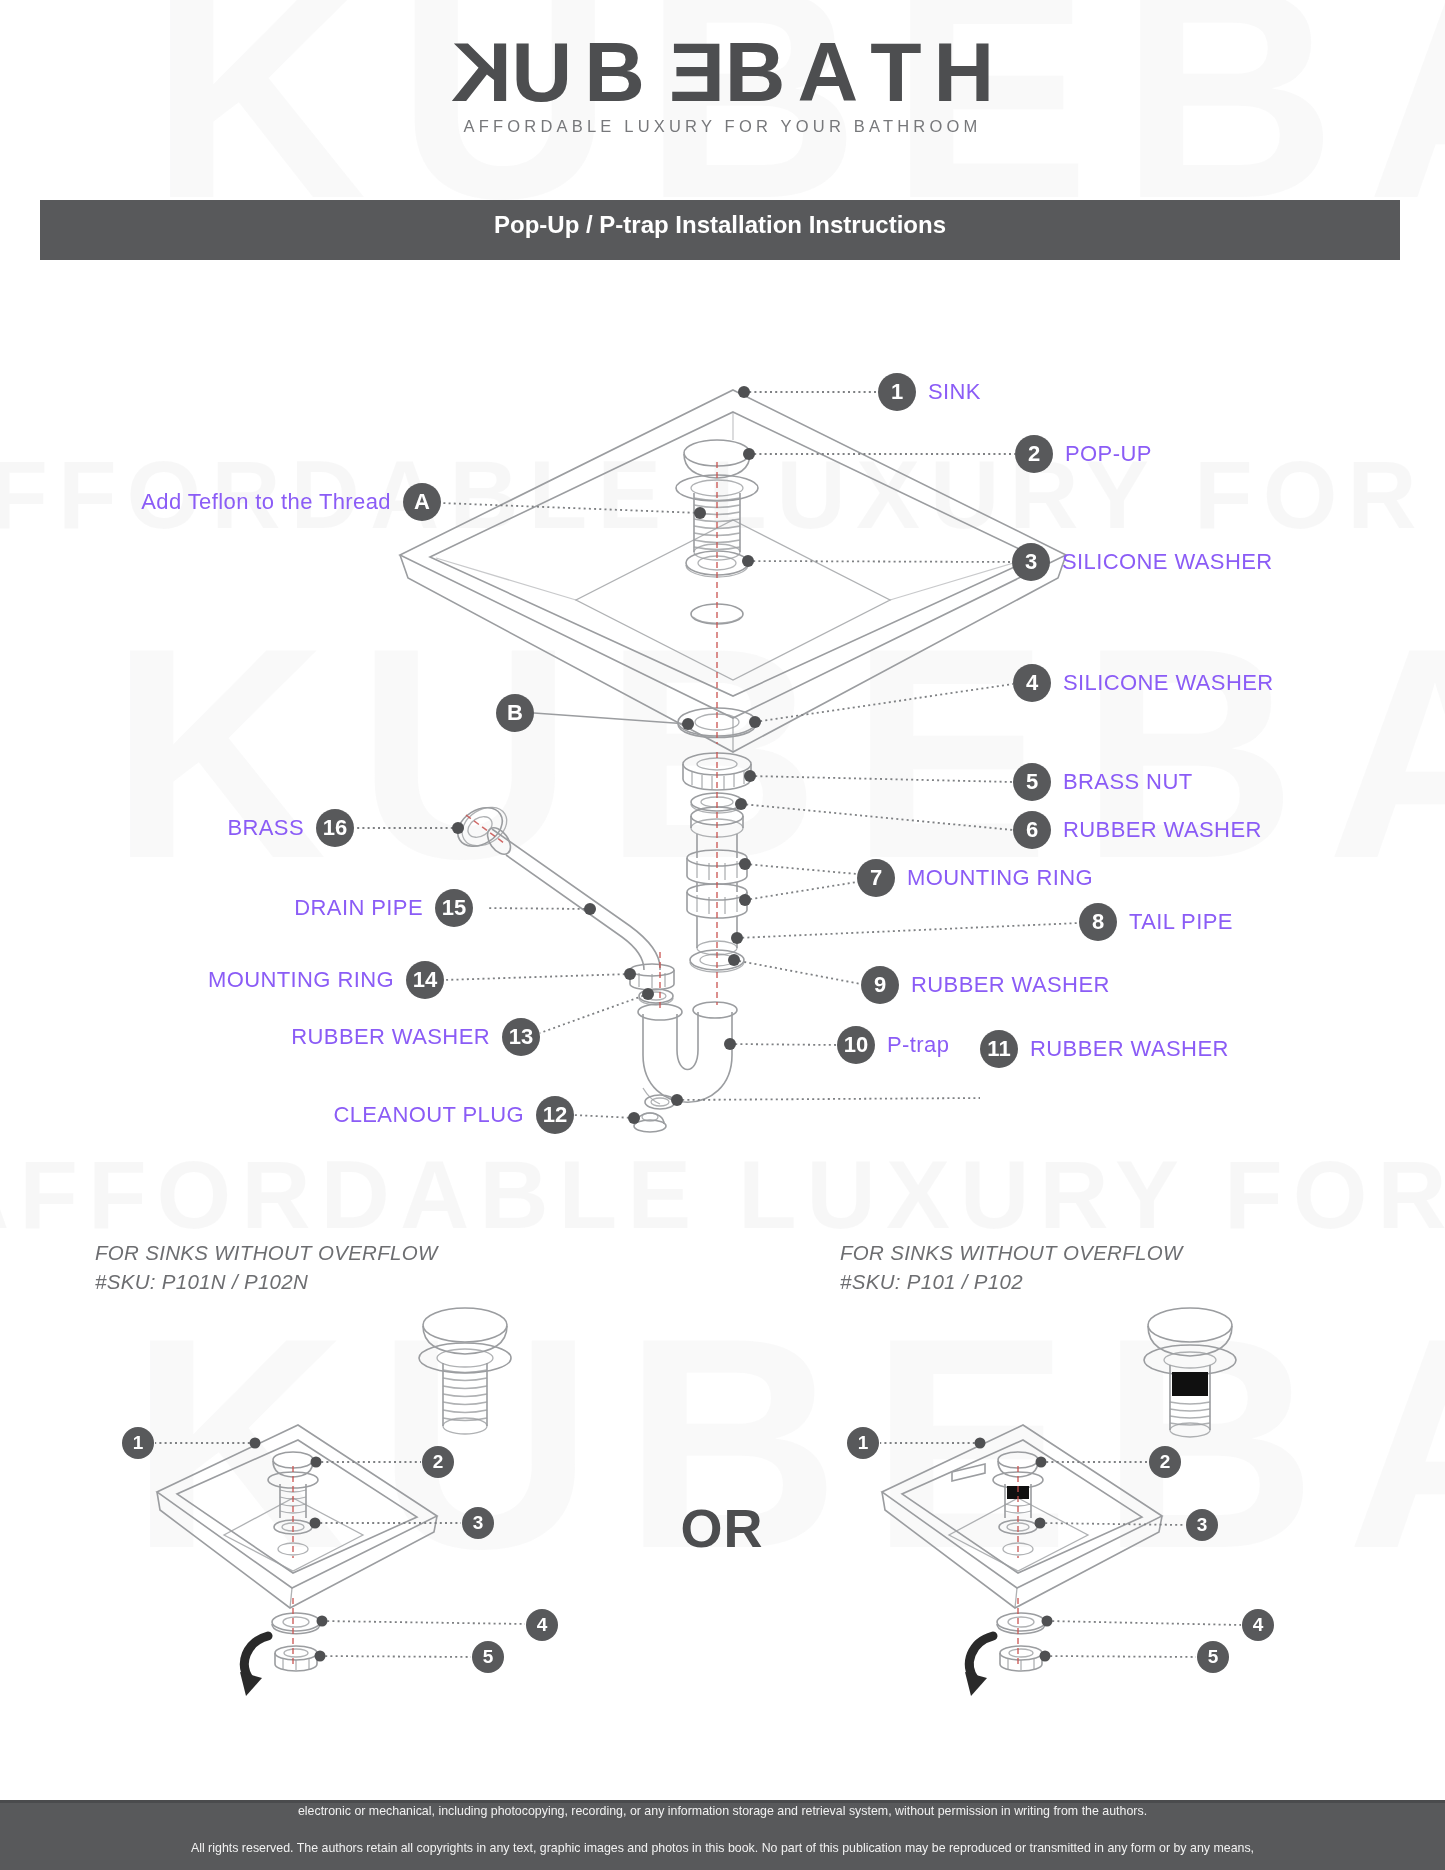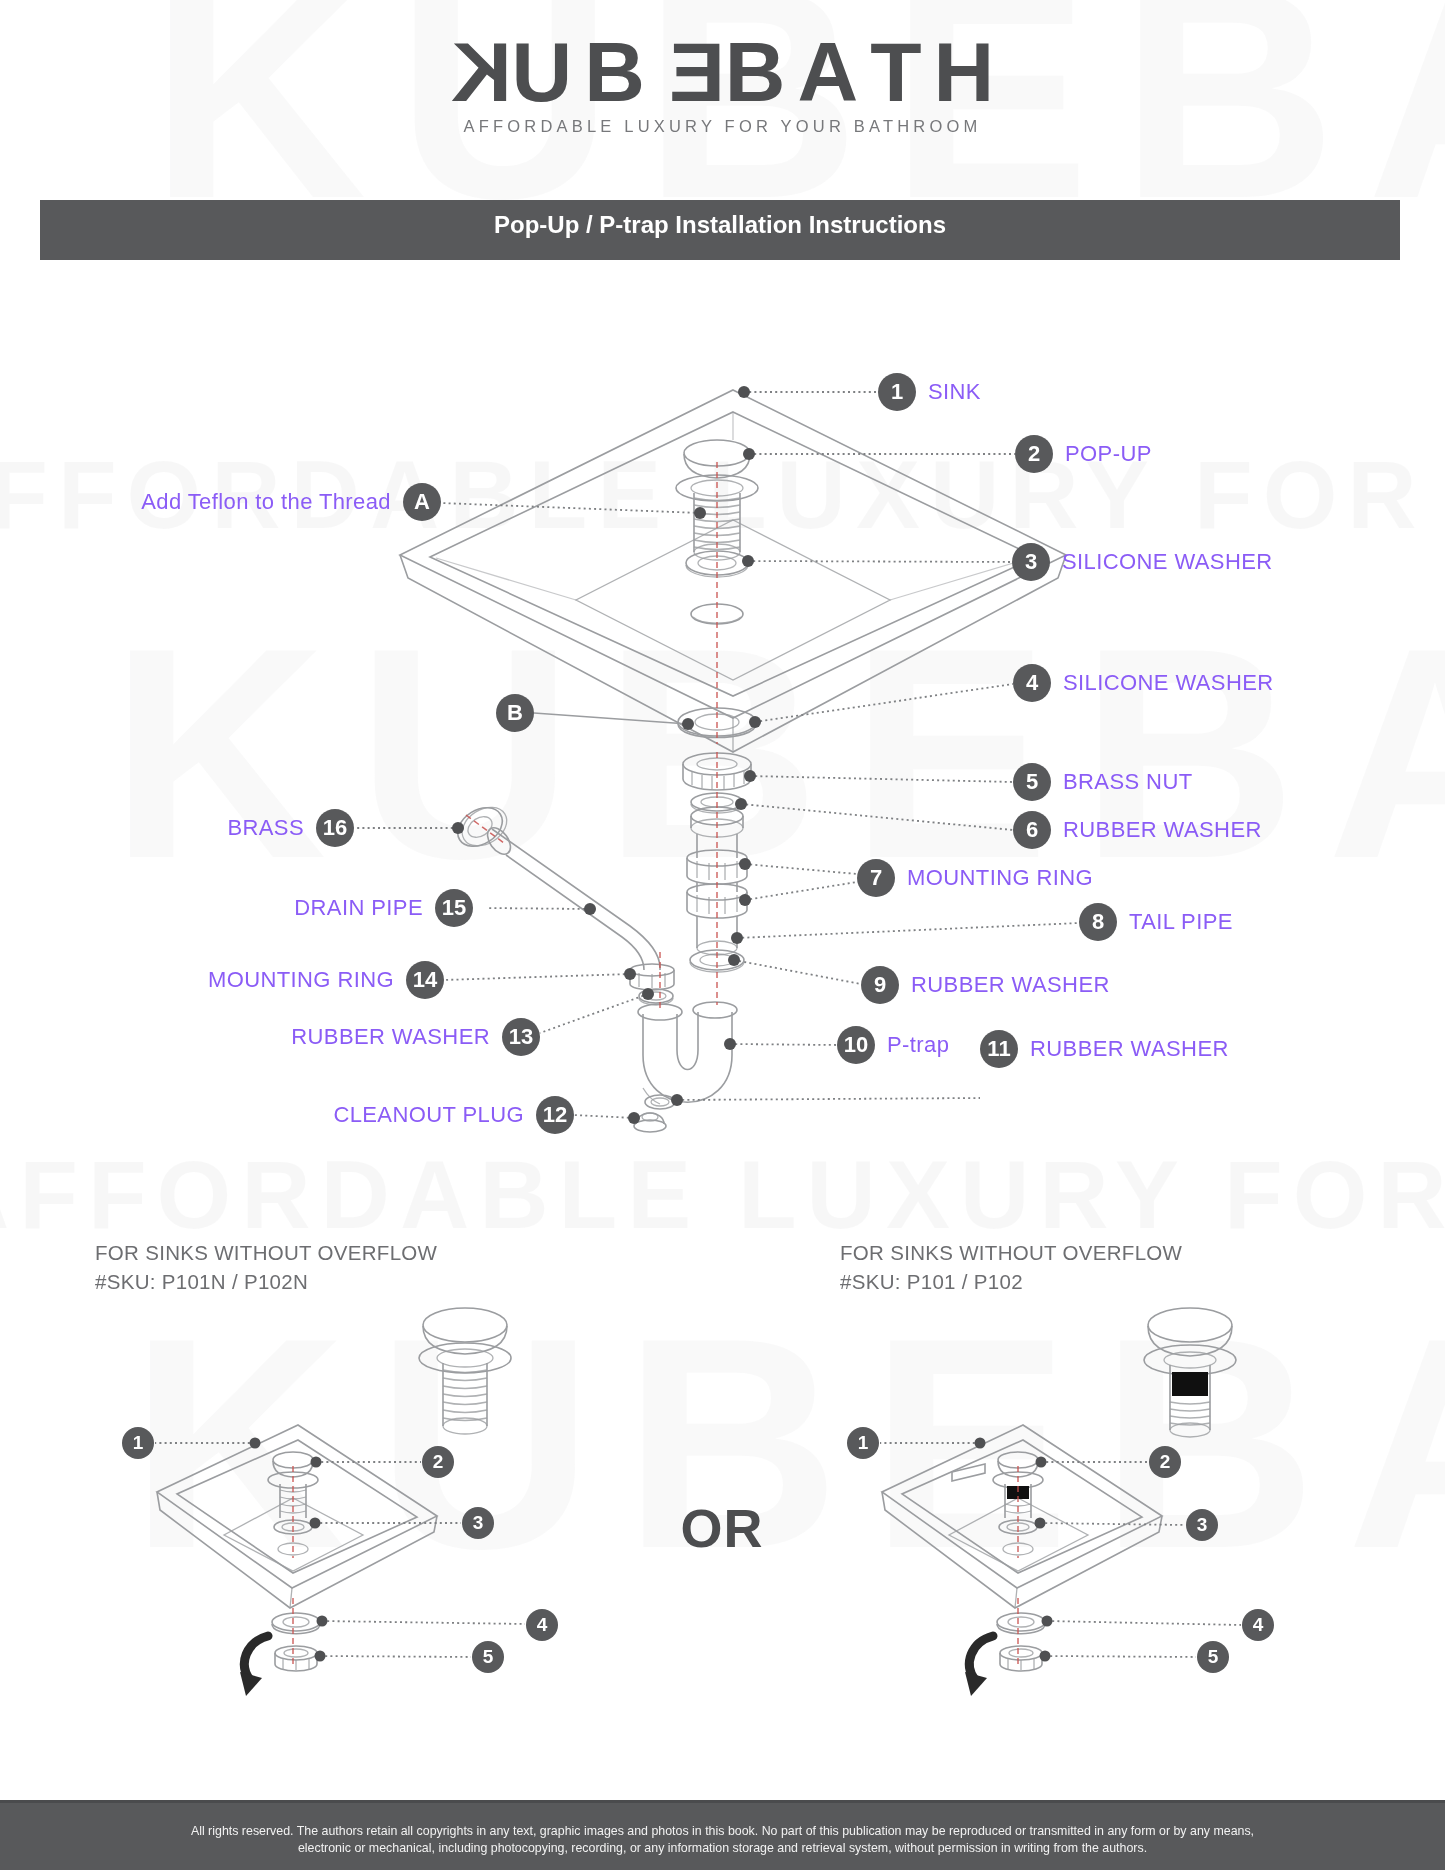--- a/index.html
+++ b/index.html
@@ -29,21 +29,21 @@
   
   .co{position:absolute;display:flex;align-items:center;gap:12px;transform:translateY(-50%);}
   .co .badge{
     flex:0 0 auto;width:38px;height:38px;border-radius:50%;background:#58595b;color:#fff;
     display:flex;align-items:center;justify-content:center;font-size:22px;font-weight:bold;
   }
   .co .lbl{font-size:22px;color:#8b5cf6;letter-spacing:0.4px;white-space:pre-line;}
   .co.l{flex-direction:row;justify-content:flex-end;}
   .co.m .badge{width:32px;height:32px;font-size:19px;}
   
-  .variant-head{position:absolute;font-size:20.5px;color:#6d6e71;letter-spacing:0.3px;line-height:29px;}
+  .variant-head{position:absolute;font-size:20.5px;color:#6d6e71;letter-spacing:0.3px;line-height:29px;font-style:italic;}
   .or{position:absolute;left:722px;top:1528px;transform:translate(-50%,-50%);
       font-size:54px;font-weight:bold;color:#4c4d4f;letter-spacing:1px;}
   
   svg.draw{position:absolute;left:0;top:0;}
   .outline{fill:none;stroke:#9b9da0;stroke-width:1.6;}
   .outline2{fill:none;stroke:#9b9da0;stroke-width:1.3;opacity:0.8;}
   .leader{fill:none;stroke:#7e8083;stroke-width:1.8;stroke-dasharray:2 3.2;}
   .solidline{fill:none;stroke:#9b9da0;stroke-width:1.4;}
   .red{fill:none;stroke:#c9504e;stroke-width:1.5;stroke-dasharray:6 4;opacity:0.85;}
   .dot{fill:#4f5052;}
@@ -441,17 +441,17 @@
       <span class="badge">3</span>
     </div>
   <div class="co m" style="left:1242px;top:1625px">
       <span class="badge">4</span>
     </div>
   <div class="co m" style="left:1197px;top:1657px">
       <span class="badge">5</span>
     </div>
 
   <div class="bar footer-bar">
+    <div class="f f2">electronic or mechanical, including photocopying, recording, or any information storage and retrieval system, without permission in writing from the authors.</div>
     <div class="f f1">All rights reserved. The authors retain all copyrights in any text, graphic images and photos in this book. No part of this publication may be reproduced or transmitted in any form or by any means,</div>
-    <div class="f f2">electronic or mechanical, including photocopying, recording, or any information storage and retrieval system, without permission in writing from the authors.</div>
   </div>
 
 </div>
 
 </body></html>

